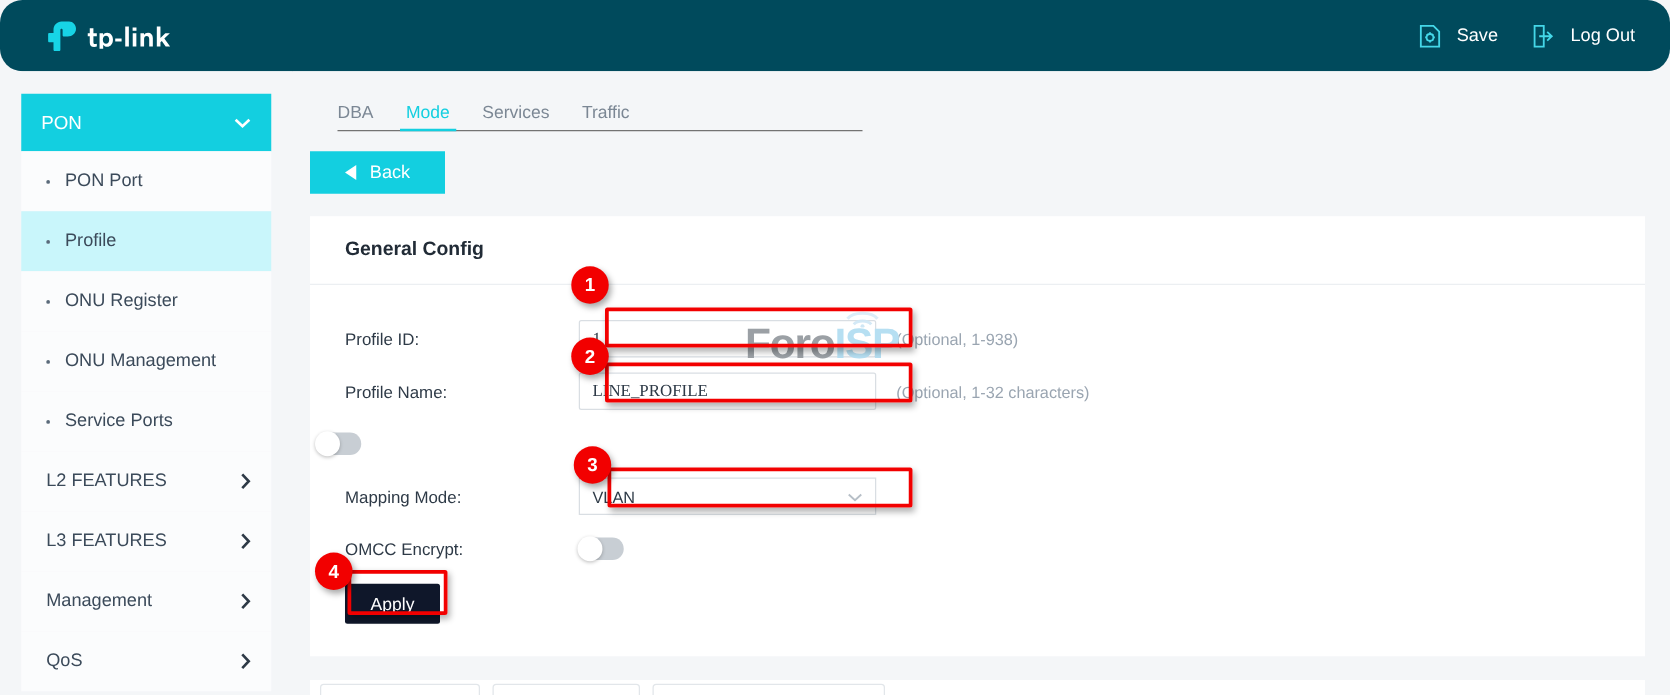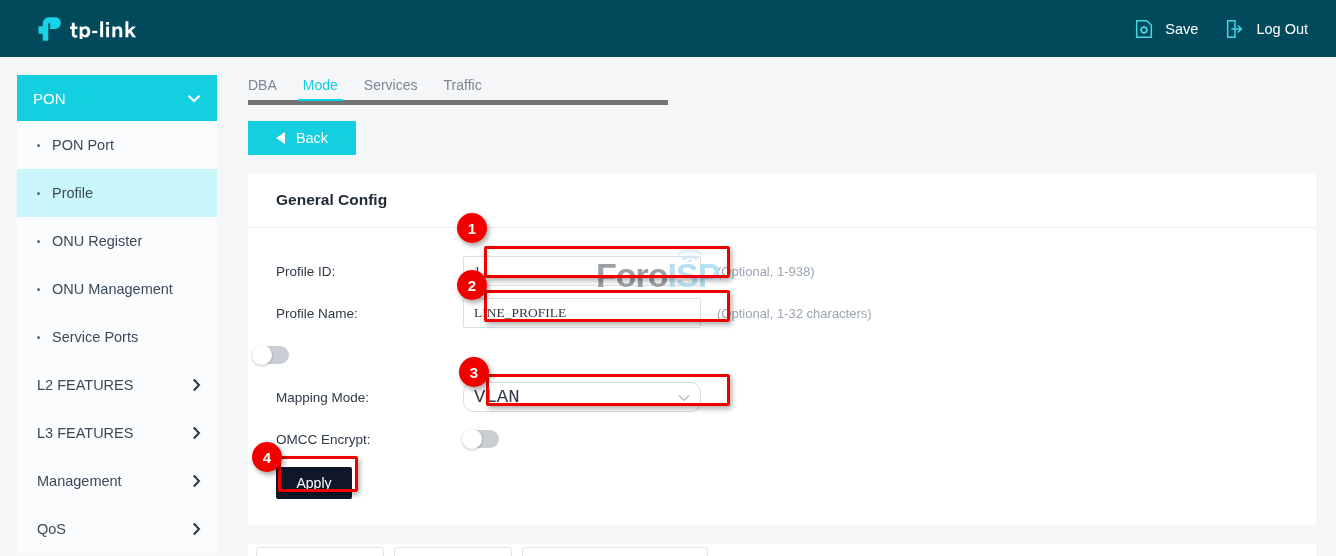--- a/index.html
+++ b/index.html
@@ -9,21 +9,21 @@
     background: #f4f6f8;
     font-family: "Liberation Sans", sans-serif;
     -webkit-font-smoothing: antialiased;
   }
 
   
   .topbar {
     position: absolute; top: 0; left: 0;
     width: 1336px; height: 57px;
     background: #004a5c;
-    display: flex; align-items: center;
+    display: flex; align-items: center; border-radius: 18px;
   }
   .logo-wrap { display: flex; align-items: center; margin-left: 36px; gap: 8px; }
   .logo-mark { width: 26px; height: 26px; display: block; }
   .logo-text { height: 20px; display: block; }
 
   .topbar-right {
     margin-left: auto; margin-right: 28px;
     display: flex; align-items: center; gap: 26px;
   }
   .hdr-action {
@@ -73,22 +73,22 @@
   
   .main {
     position: absolute; top: 57px; left: 234px;
     width: 1102px; height: 499px;
     background: #f4f6f8;
     padding: 18px 20px 0 14px;
   }
 
   .tabs {
     display: flex; align-items: flex-end; gap: 0;
-    border-bottom: 5px solid #737373;
-    width: 420px; height: 30px;
+    border-bottom: 1px solid #737373;
+    width: 420px; height: 30px; margin-left: 22px;
   }
   .tab {
     font-size: 14px; color: #7b8794;
     padding: 0 13px 7px 13px; cursor: pointer;
     position: relative;
   }
   .tab:first-child { padding-left: 0; }
   .tab.active { color: #13cfe0; }
   .tab.active::after {
     content: ""; position: absolute;
@@ -137,25 +137,24 @@
   .txtbox {
     width: 238px; height: 30px;
     border: 1px solid #d9dee3; border-radius: 2px;
     background: #fff; font-size: 13.5px; color: #2e3a47;
     padding: 0 10px;
     font-family: Liberation Serif, serif;
     outline: none;
   }
   .selbox {
     width: 238px; height: 30px;
-    border: 1px solid #d9dee3; border-radius: 10px;
-    background: #fff; font-size: 19px; color: #2e3a47;
+    border: 1px solid #d9dee3; border-radius: 0;
+    background: #fff; font-size: 13px; color: #2e3a47;
     padding: 0 10px; display: flex; align-items: center;
     cursor: pointer;
-    font-family: Liberation Mono, monospace;
   }
   .selbox .sel-chev { margin-left: auto; }
   .hint { margin-left: 16px; font-size: 13px; color: #9aa5b1; }
 
   .toggle {
     width: 36px; height: 18px; border-radius: 9px;
     background: #c8ced4; position: relative; cursor: pointer;
   }
   .toggle .knob {
     position: absolute; top: -1px; left: -1px;

